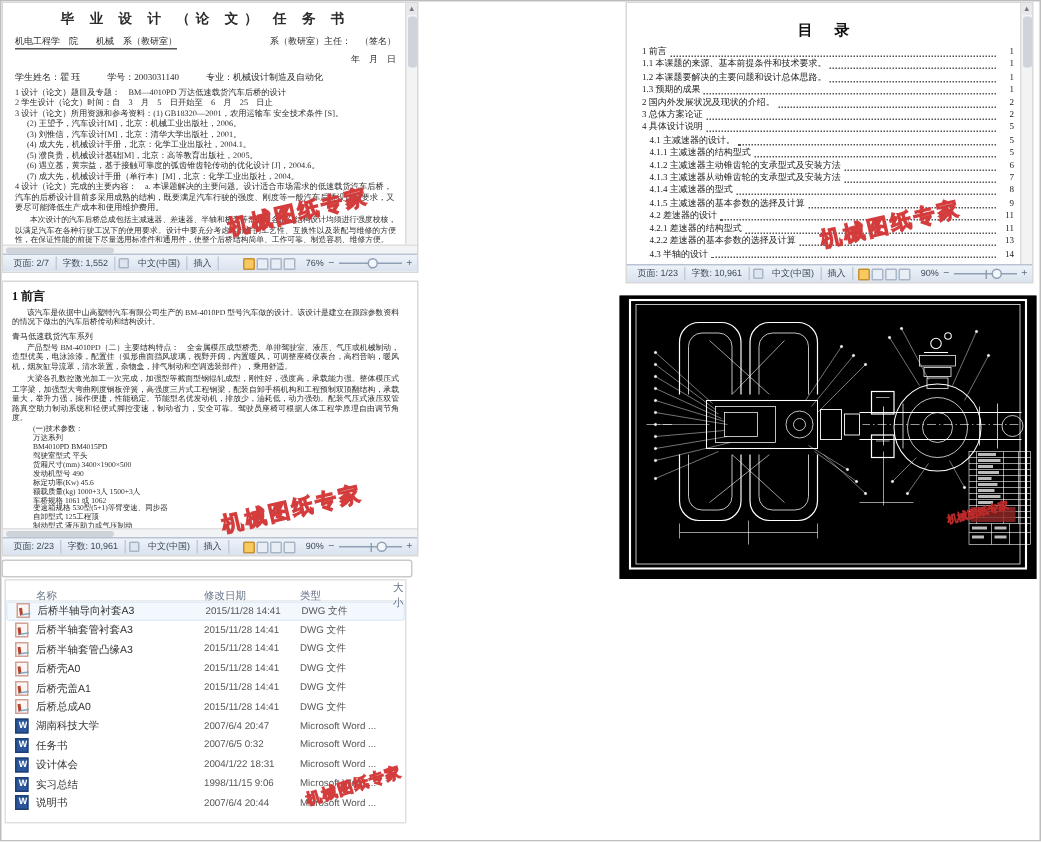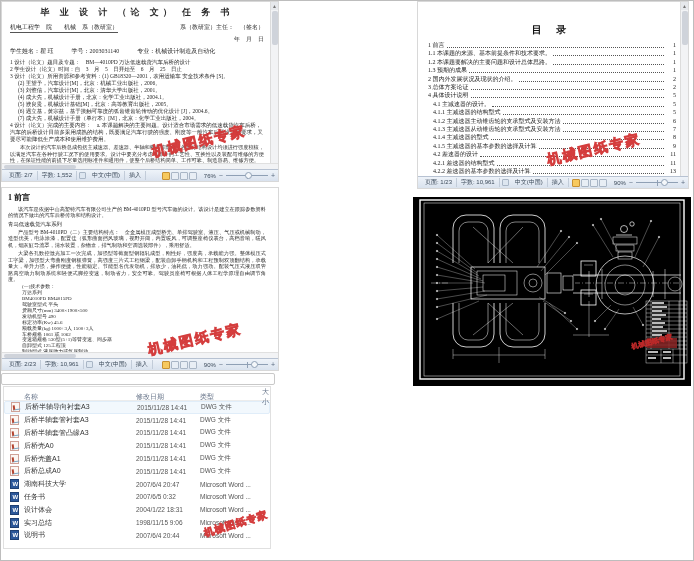--- a/index.html
+++ b/index.html
@@ -32,21 +32,21 @@
   .pf-para { font-size:5.2px; line-height:1.24; text-align:justify; text-indent:10px; margin-bottom:2px; }
   .pf-series { font-size:5.4px; margin-bottom:1px; }
   .pf-spec { font-size:5px; line-height:1.18; padding-left:14px; }
 
   
   #strip { position:absolute; left:0; top:372px; width:274px; height:12px;
            background:#fff; border:1px solid #c9c9c9; border-radius:2px; }
 
   
   #toc { left:416px; top:0; width:272px; height:188px; }
-  #toc .doc-body { height:174px; padding:21px 12px 0 10px; }
+  #toc .doc-body { height:174px; padding:11px 12px 0 10px; }
   .toc-title { text-align:center; font-size:10px; font-weight:bold; letter-spacing:6px; margin-bottom:4px; color:#111; }
   .toc-row { display:flex; align-items:flex-end; font-size:6px; line-height:8.4px; color:#222; }
   .toc-row .dots { flex:1; border-bottom:1px dotted #555; margin:0 2px 1.5px 2px; }
   .toc-label { white-space:nowrap; }
   .toc-page { width:10px; text-align:right; }
   .ind1 .toc-label { padding-left:5px; }
 
   
   .statusbar { position:absolute; left:0; right:0; bottom:0; height:12px;
                background:linear-gradient(#eef3f9,#d9e2ee);

